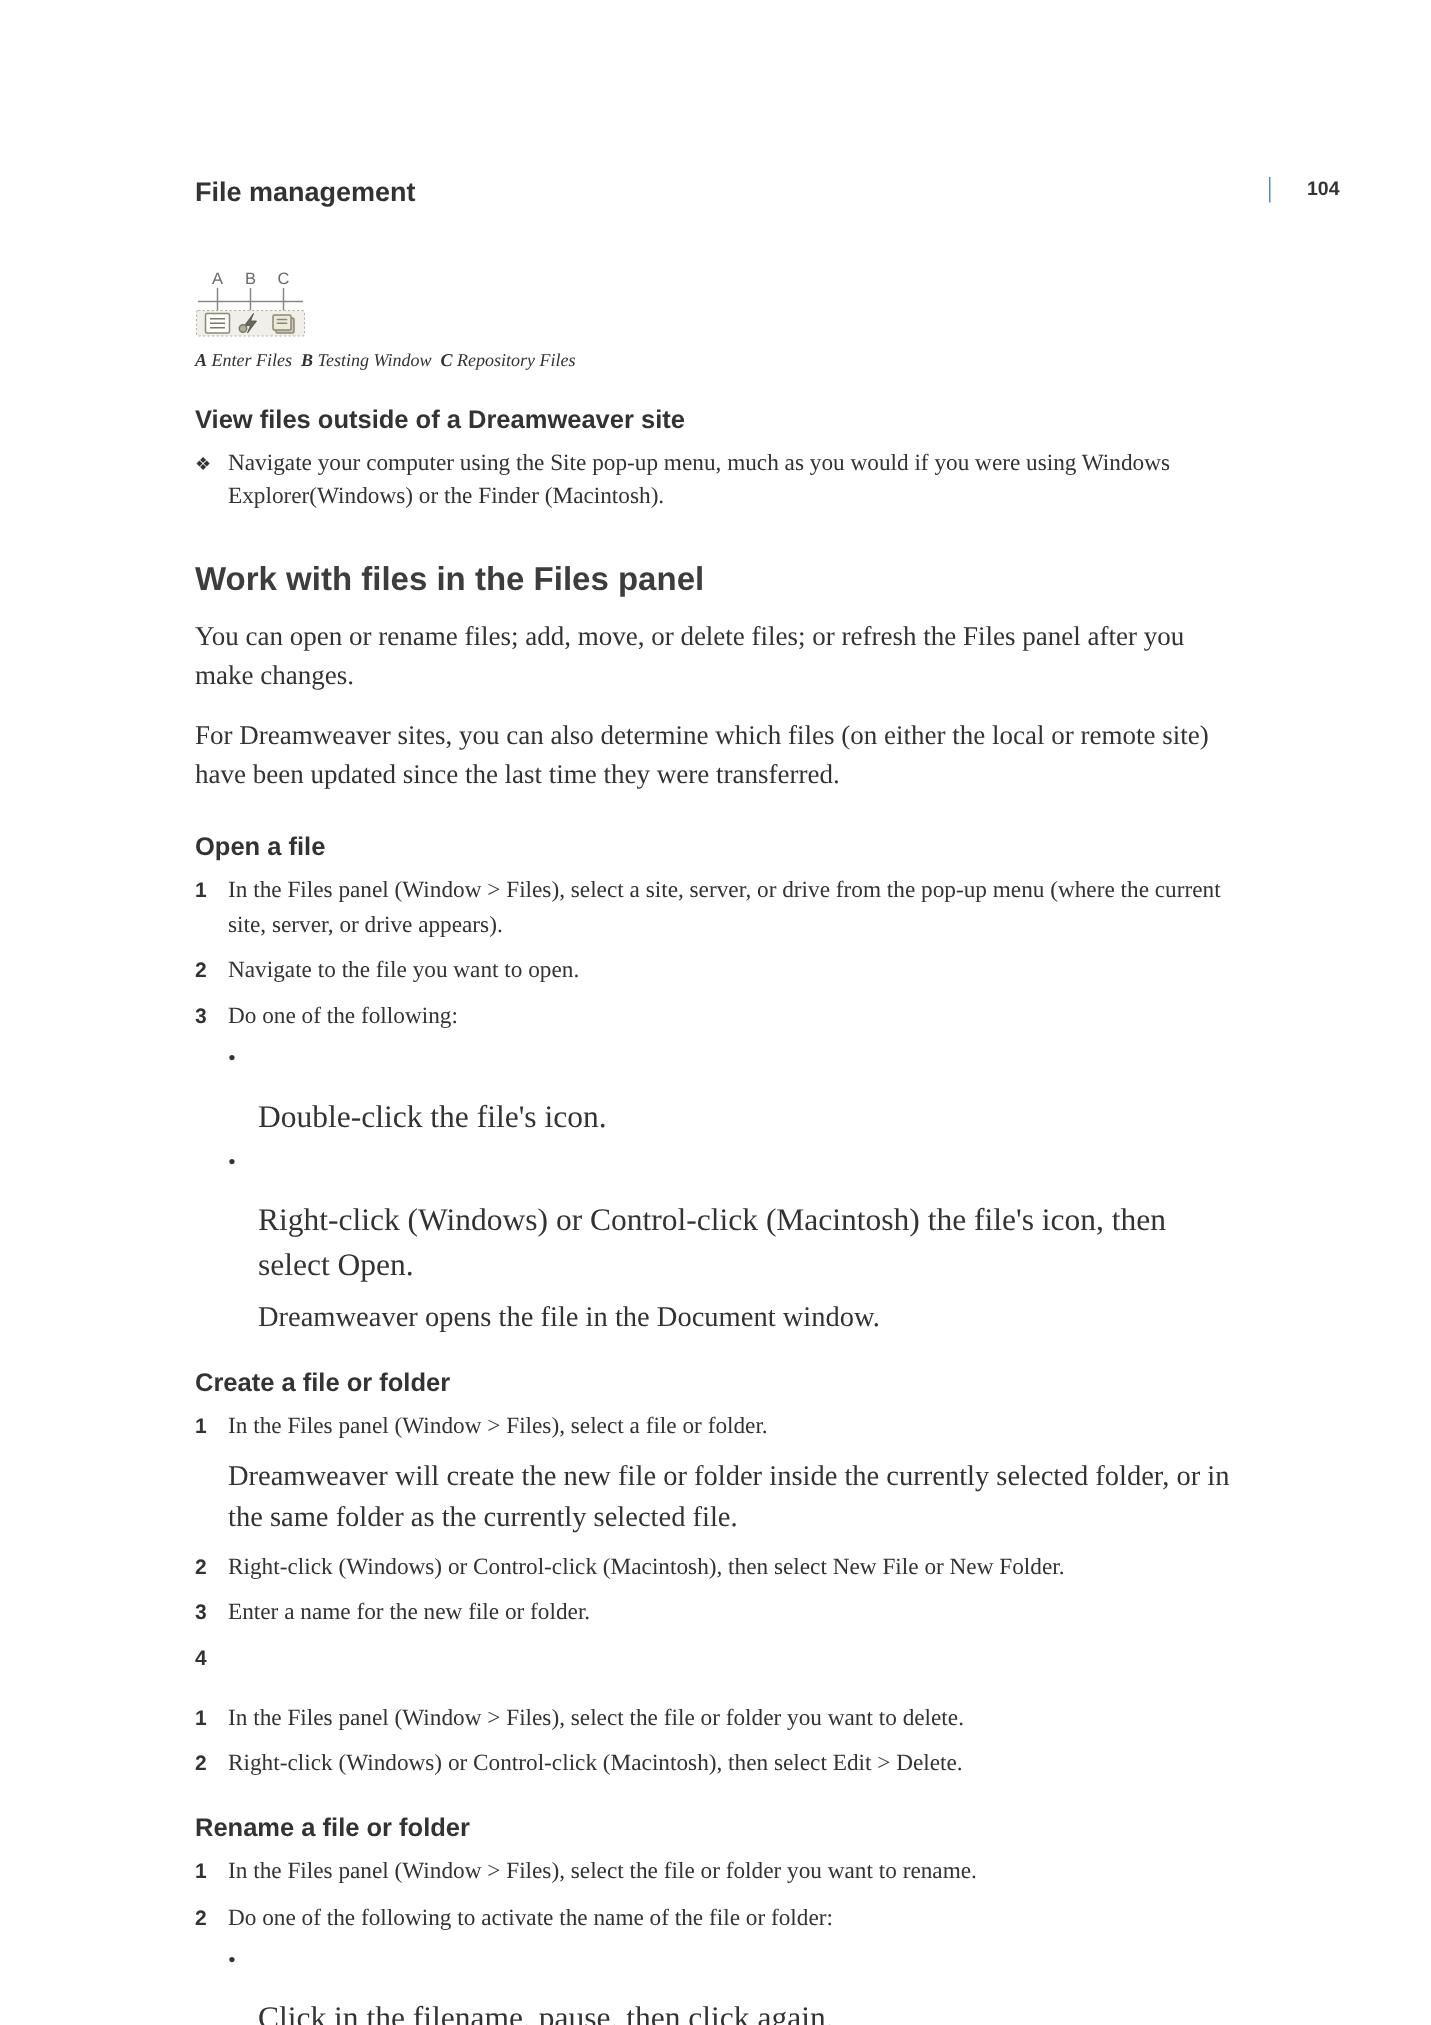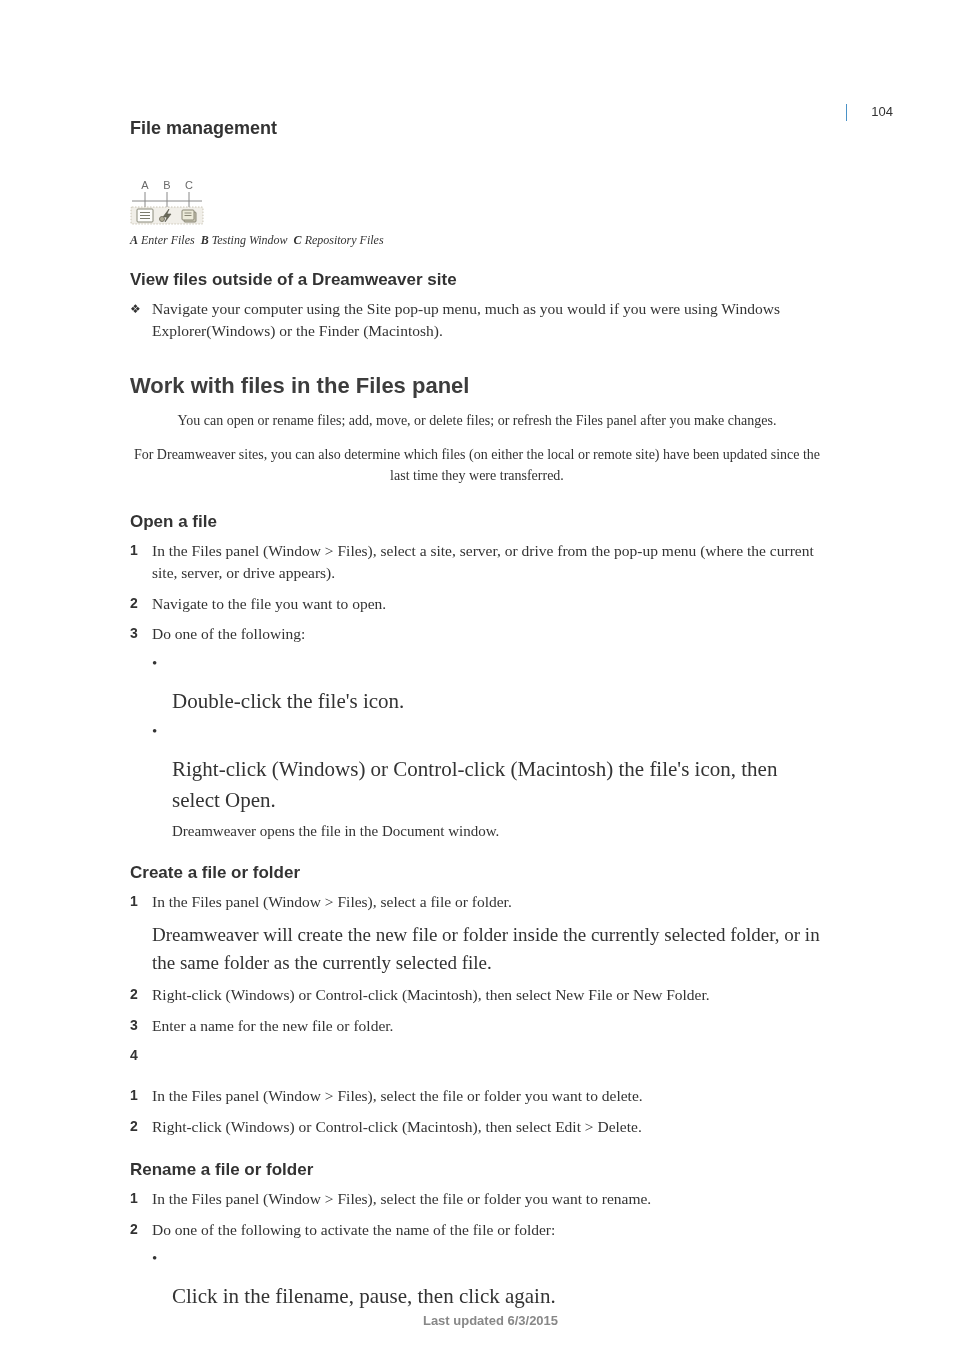--- a/index.html
+++ b/index.html
@@ -11,24 +11,24 @@
   }
   .page {
     width: 954px;
     min-height: 1350px;
     position: relative;
     box-sizing: border-box;
     padding: 118px 130px 40px 130px;
   }
   .page-num {
     position: absolute;
-    top: 104px;
+    top: 118px;
     right: 61px;
     font-family: "Myriad Pro", "Segoe UI", Arial, sans-serif;
-    font-weight: 400;
+    font-weight: 700;
     font-size: 13px;
     color: #333;
     padding-left: 24px;
     border-left: 1.5px solid #4a92c7;
     line-height: 1.3;
   }
   .chapter-title {
     font-family: "Myriad Pro", "Segoe UI", Arial, sans-serif;
     font-weight: 700;
     font-size: 18px;
@@ -78,24 +78,23 @@
     line-height: 1.45;
   }
   .h2 {
     font-family: "Myriad Pro", "Segoe UI", Arial, sans-serif;
     font-weight: 700;
     font-size: 22px;
     color: #3d3d3d;
     margin: 6px 0 12px 0;
   }
   .para {
-    font-size: 14px;
+    font-size: 18px;
     line-height: 1.45;
     margin-bottom: 14px;
-    text-align: center;
   }
   .para.last { margin-bottom: 26px; }
   .step {
     display: flex;
     align-items: flex-start;
     margin-bottom: 8px;
   }
   .step-num {
     width: 22px;
     flex: 0 0 22px;
@@ -121,21 +120,21 @@
     color: #333;
     padding-top: 1px;
   }
   .sub .sub-body {
     font-size: 21px;
     line-height: 1.45;
     margin-top: 32px;
   }
   .indent-para {
     margin-left: 42px;
-    font-size: 15px;
+    font-size: 19px;
     line-height: 1.45;
     margin-top: 6px;
     margin-bottom: 20px;
   }
   .section-gap { margin-bottom: 22px; }
   .step-trail {
     margin-left: 22px;
     font-size: 19px;
     line-height: 1.45;
     margin-top: 0;

